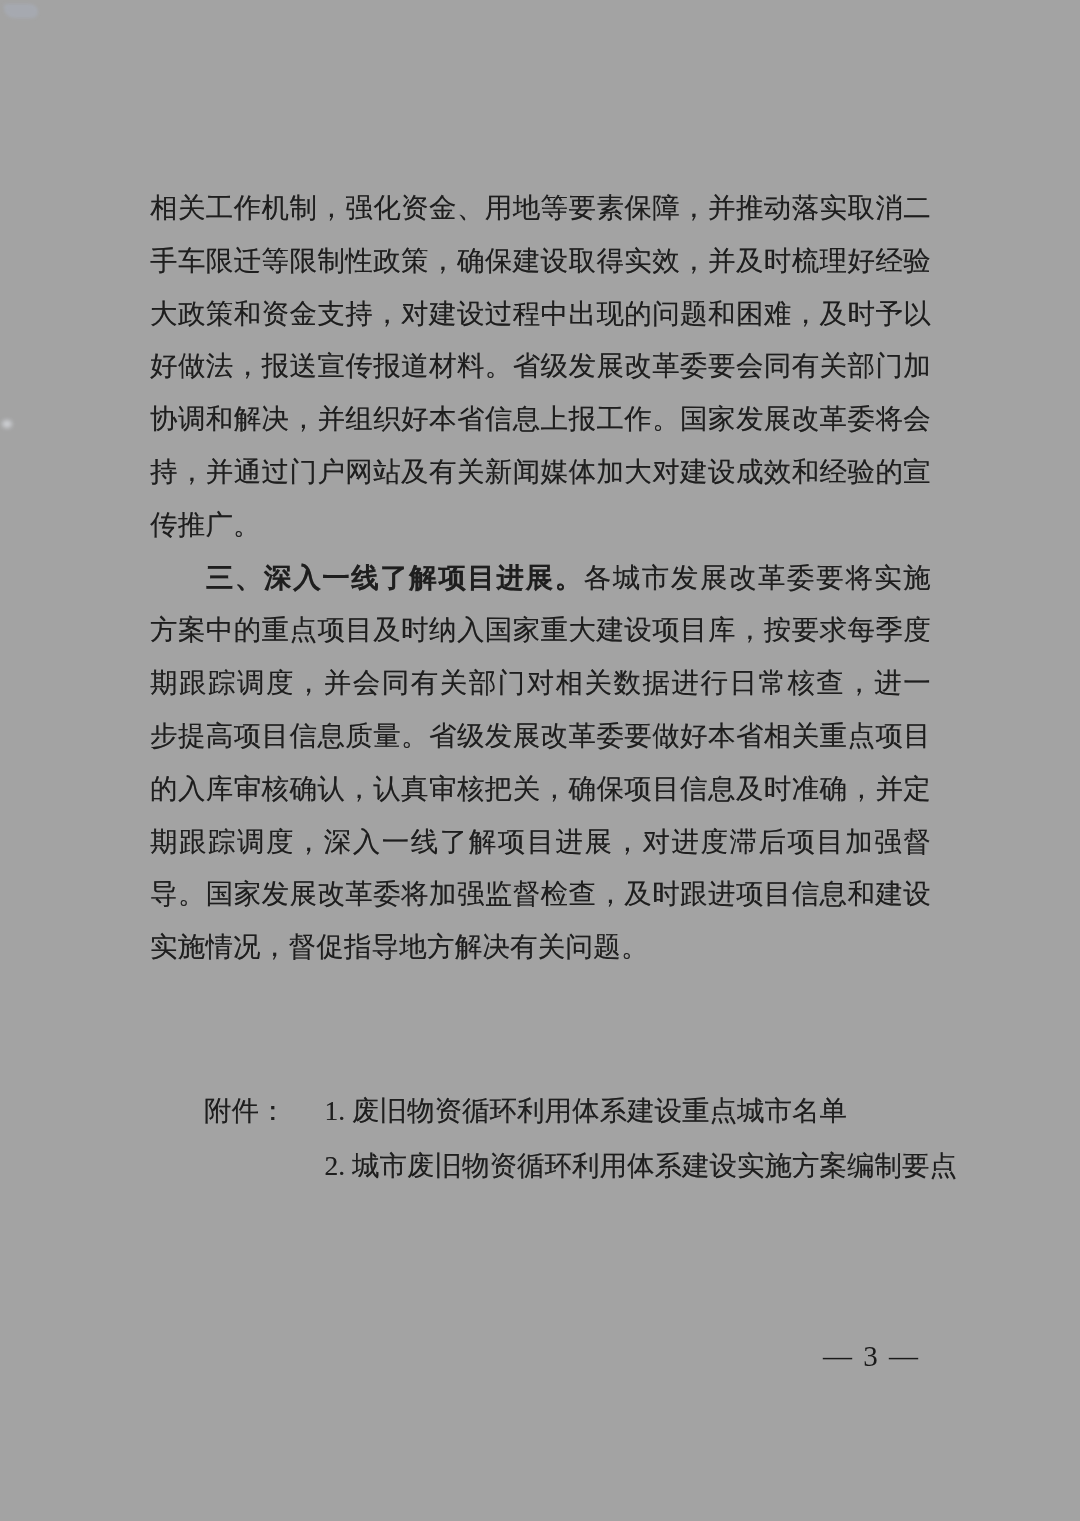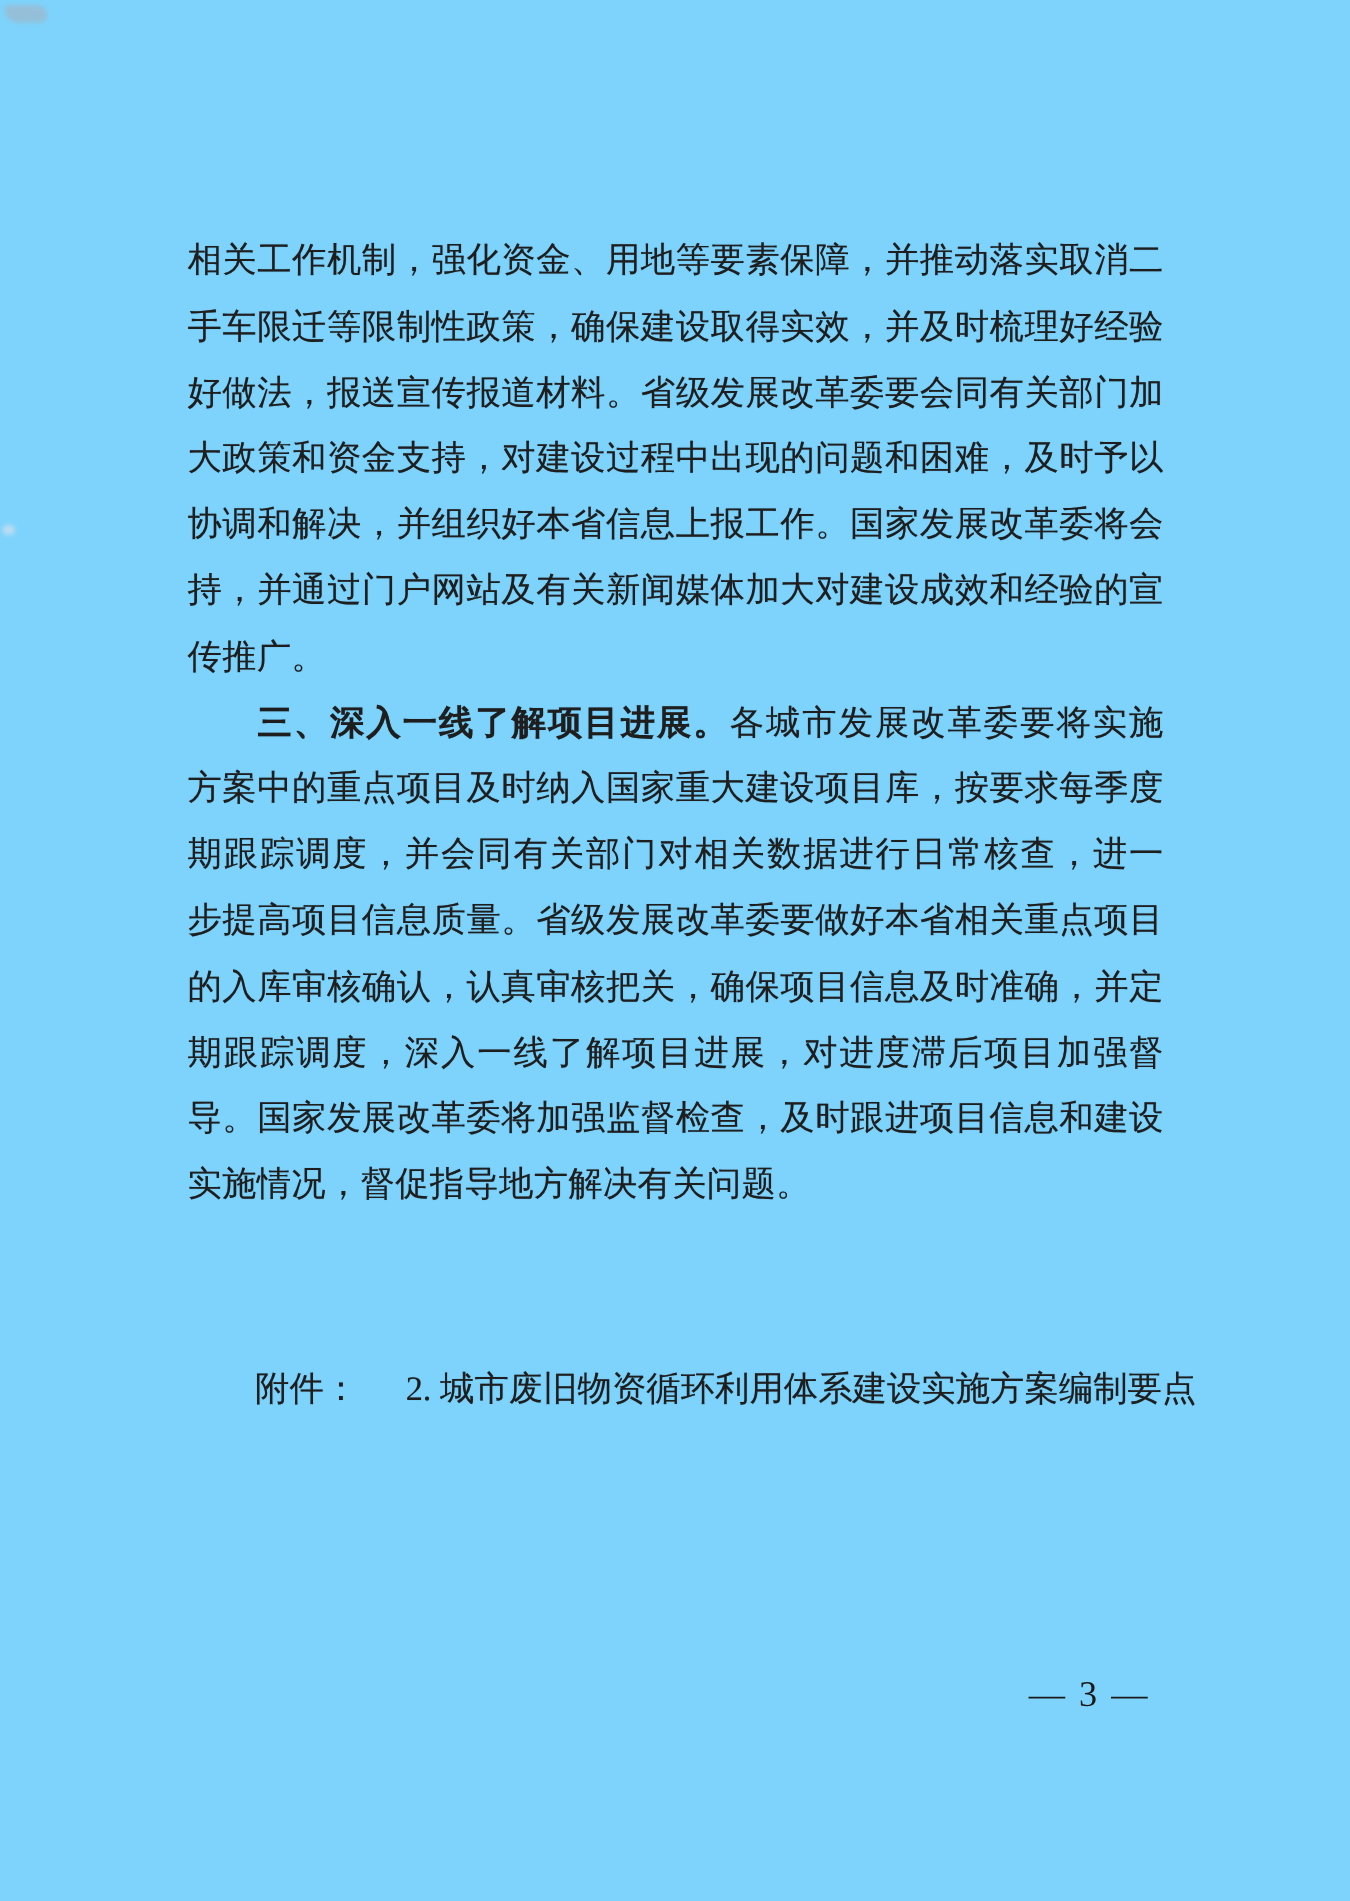--- a/index.html
+++ b/index.html
@@ -4,21 +4,21 @@
 <style>
   html, body {
     margin: 0;
     padding: 0;
     background: #e8e8e8;
   }
   .page {
     position: relative;
     width: 1080px;
     height: 1521px;
-    background: #7dd3fc;
+    background: #a3a3a3;
     overflow: hidden;
     font-family: "Liberation Serif", "DejaVu Serif", serif;
     color: #1e1e1e;
   }
   
   .smudge-tl {
     position: absolute;
     left: 4px;
     top: 4px;
     width: 34px;
@@ -98,38 +98,39 @@
 </head>
 <body>
 
 <div class="page">
   <div class="smudge-tl"></div>
   <div class="smudge-left"></div>
 
   <div class="body-text">
       <div class="line">相关工作机制，强化资金、用地等要素保障，并推动落实取消二</div>
       <div class="line">手车限迁等限制性政策，确保建设取得实效，并及时梳理好经验</div>
+      <div class="line">大政策和资金支持，对建设过程中出现的问题和困难，及时予以</div>
       <div class="line">好做法，报送宣传报道材料。省级发展改革委要会同有关部门加</div>
-      <div class="line">大政策和资金支持，对建设过程中出现的问题和困难，及时予以</div>
       <div class="line">协调和解决，并组织好本省信息上报工作。国家发展改革委将会</div>
       <div class="line">持，并通过门户网站及有关新闻媒体加大对建设成效和经验的宣</div>
       <div class="line para-end">传推广。</div>
       <div class="line indent"><b>三、深入一线了解项目进展。</b>各城市发展改革委要将实施</div>
       <div class="line">方案中的重点项目及时纳入国家重大建设项目库，按要求每季度</div>
       <div class="line">期跟踪调度，并会同有关部门对相关数据进行日常核查，进一</div>
       <div class="line">步提高项目信息质量。省级发展改革委要做好本省相关重点项目</div>
       <div class="line">的入库审核确认，认真审核把关，确保项目信息及时准确，并定</div>
       <div class="line">期跟踪调度，深入一线了解项目进展，对进度滞后项目加强督</div>
       <div class="line">导。国家发展改革委将加强监督检查，及时跟进项目信息和建设</div>
       <div class="line para-end">实施情况，督促指导地方解决有关问题。</div>
     </div>
 
   <div class="attachment">
     <span class="att-label">附件：</span>
     <div class="att-items">
+        <div class="att-item">1. 废旧物资循环利用体系建设重点城市名单</div>
         <div class="att-item">2. 城市废旧物资循环利用体系建设实施方案编制要点</div>
       </div>
   </div>
 
   <div class="footer">
     <span>— 3 —</span>
   </div>
 </div>
 
 </body></html>

